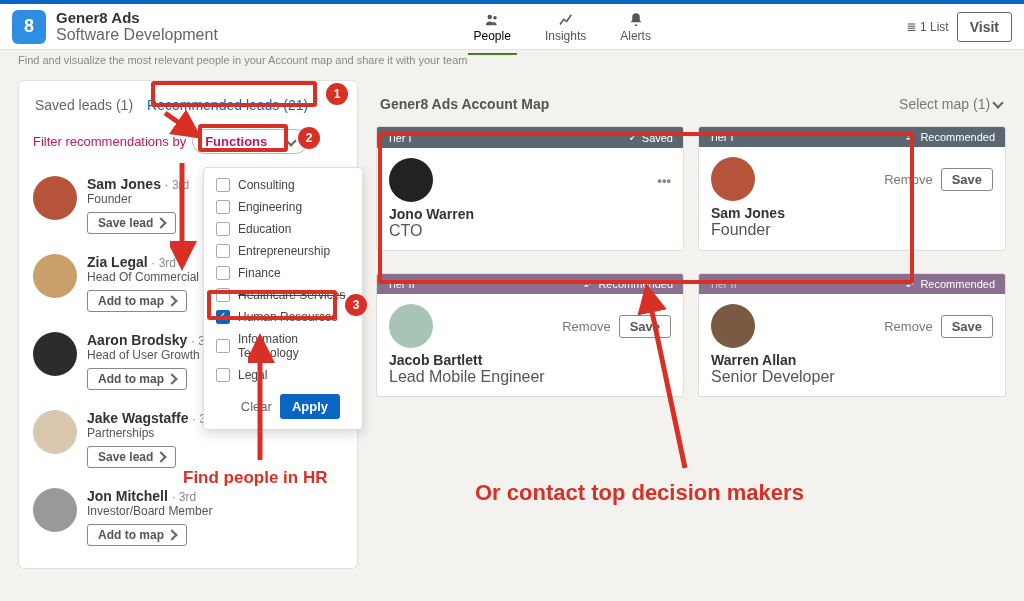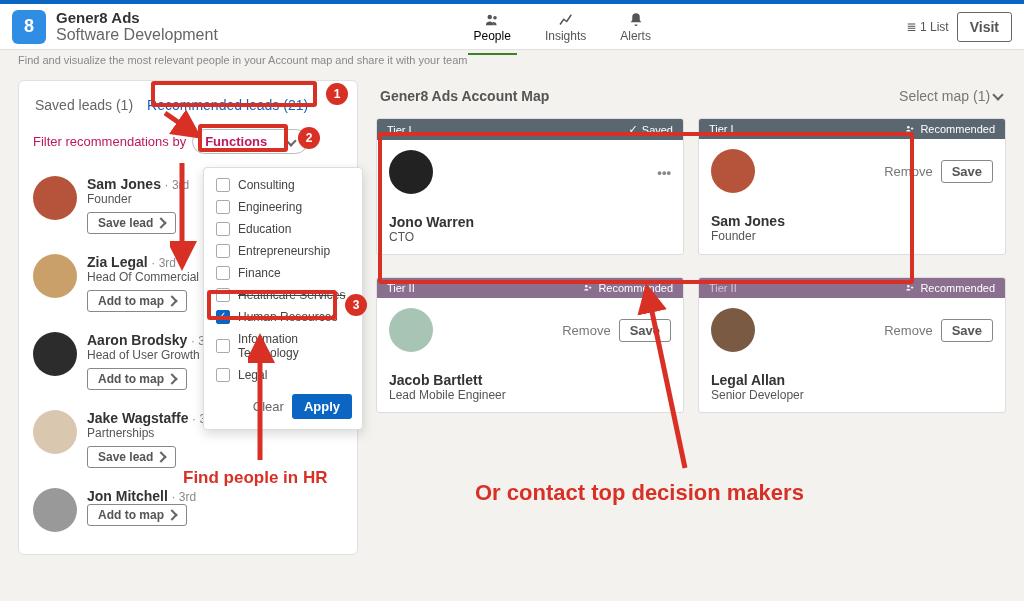--- a/index.html
+++ b/index.html
@@ -34,41 +34,41 @@
   .lead-title{font-size:12px;color:#555;margin-bottom:6px}
   .lead-btn{border:1px solid #888;background:#fff;padding:3px 10px;border-radius:3px;font-size:12px;font-weight:600;display:inline-flex;align-items:center;gap:4px;color:#555}
   .dots{position:absolute;right:0;top:14px;color:#888;font-weight:700;letter-spacing:1px}
 
   .dropdown{position:absolute;top:86px;left:184px;width:160px;background:#fff;border:1px solid #ddd;border-radius:4px;box-shadow:0 4px 12px rgba(0,0,0,.15);z-index:20;padding:6px 0}
   .dd-item{display:flex;align-items:center;gap:8px;padding:4px 12px;font-size:12px;color:#444}
   .dd-item.struck{text-decoration:line-through}
   .cb{width:14px;height:14px;border:1px solid #aaa;border-radius:2px;flex:none}
   .cb.checked{background:#0a66c2;border-color:#0a66c2;position:relative}
   .cb.checked::after{content:"✓";color:#fff;font-size:10px;position:absolute;left:1px;top:-1px}
-  .dd-foot{display:flex;justify-content:flex-end;gap:8px;padding:8px 10px 4px}
+  .dd-foot{display:flex;justify-content:flex-end;gap:8px;padding:8px 22px 4px}
   .dd-clear{color:#666;background:none;border:none;font-size:13px}
   .dd-apply{background:#0a66c2;color:#fff;border:none;padding:5px 12px;border-radius:3px;font-weight:600;font-size:13px}
 
   .right-col{flex:1}
-  .right-head{display:flex;justify-content:space-between;align-items:center;font-size:14px;color:#555;margin:8px 4px 14px;font-weight:600}
+  .right-head{display:flex;justify-content:space-between;align-items:center;font-size:14px;color:#555;margin:16px 4px 14px;font-weight:600}
   .select-map{color:#777;font-weight:400}
   .cards-row{display:flex;gap:14px;margin-bottom:22px}
   .card{flex:1;border:1px solid #ddd;border-radius:3px;background:#fff;overflow:hidden}
   .card-head{display:flex;justify-content:space-between;align-items:center;font-size:11px;color:#fff;padding:4px 10px}
   .tier1{background:#5b6770}
   .tier2{background:#8a6f8f}
   .head-right{display:flex;align-items:center;gap:4px}
   .card-body{padding:10px 12px}
   .card-top{display:flex;align-items:center;justify-content:space-between}
   .c-avatar{width:44px;height:44px;border-radius:50%;background:#555}
   .card-actions{display:flex;align-items:center;gap:8px}
   .remove{color:#777;font-size:13px}
   .save-btn{border:1px solid #888;background:#fff;padding:3px 10px;border-radius:3px;font-size:13px;font-weight:600;color:#555}
-  .card-name{font-weight:600;font-size:14px;margin-top:20px}
-  .card-title{font-size:12px;color:#555}
+  .card-name{font-weight:600;font-size:14px;margin-top:4px}
+  .card-title{font-size:16px;color:#555}
 
   
   .anno{position:absolute;z-index:30;pointer-events:none}
   .red-box{border:4px solid #d93025;border-radius:3px}
   .badge{width:22px;height:22px;border-radius:50%;background:#d93025;color:#fff;font-weight:700;font-size:12px;display:flex;align-items:center;justify-content:center}
   .arrow{stroke:#d93025;stroke-width:5;fill:#d93025}
   .anno-text{color:#d93025;font-weight:700;font-size:17px}
   .chev{width:8px;height:8px;border-right:2px solid #666;border-bottom:2px solid #666;display:inline-block}
   .chev-r{transform:rotate(-45deg)}
   .chev-d{transform:rotate(45deg);margin-bottom:2px}
@@ -172,20 +172,21 @@
             <span>Save lead</span> 
             <span class="chev chev-r"></span>
           </button>
       </div>
       <div class="dots">•••</div>
     </div>
     <div class="lead">
       <div class="avatar" style="background:#999"></div>
       <div class="lead-info">
         <div><span class="lead-name">Jon Mitchell</span> <span class="lead-deg">· 3rd</span></div>
+        <div class="lead-title">Investor/Board Member</div>
         <button class="lead-btn">
             <span>Add to map</span> 
             <span class="chev chev-r"></span>
           </button>
       </div>
     </div>
 
     <div class="dropdown">
       <div class="dd-item">
           <span class="cb"></span>
@@ -317,21 +318,21 @@
             </span>
           </div>
         <div class="card-body">
           <div class="card-top">
             <div class="c-avatar" style="background:#7a5a42"></div>
             <div class="card-actions">
                 <span class="remove">Remove</span>
                 <button class="save-btn">Save</button>
               </div>
           </div>
-          <div class="card-name">Legal Allan</div>
+          <div class="card-name">Warren Allan</div>
           <div class="card-title">Senior Developer</div>
         </div>
       </div>
     </div>
   </div>
 </div>
 
 <div class="anno red-box" style="left:151px;top:81px;width:166px;height:26px"></div>
 <div class="anno badge" style="left:326px;top:83px">1</div>
 

